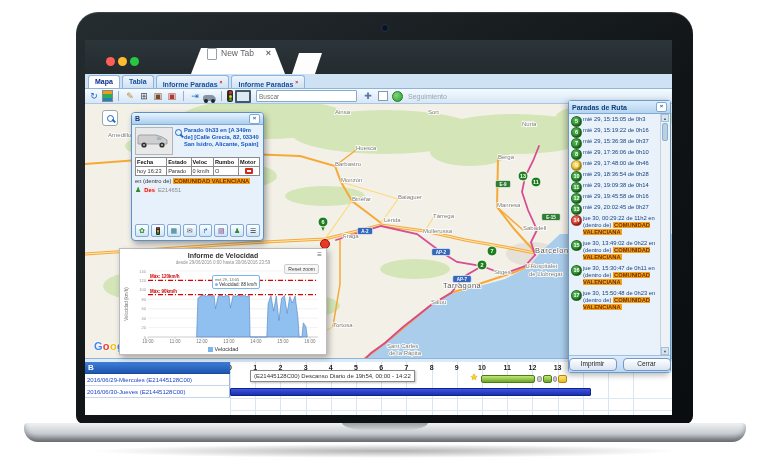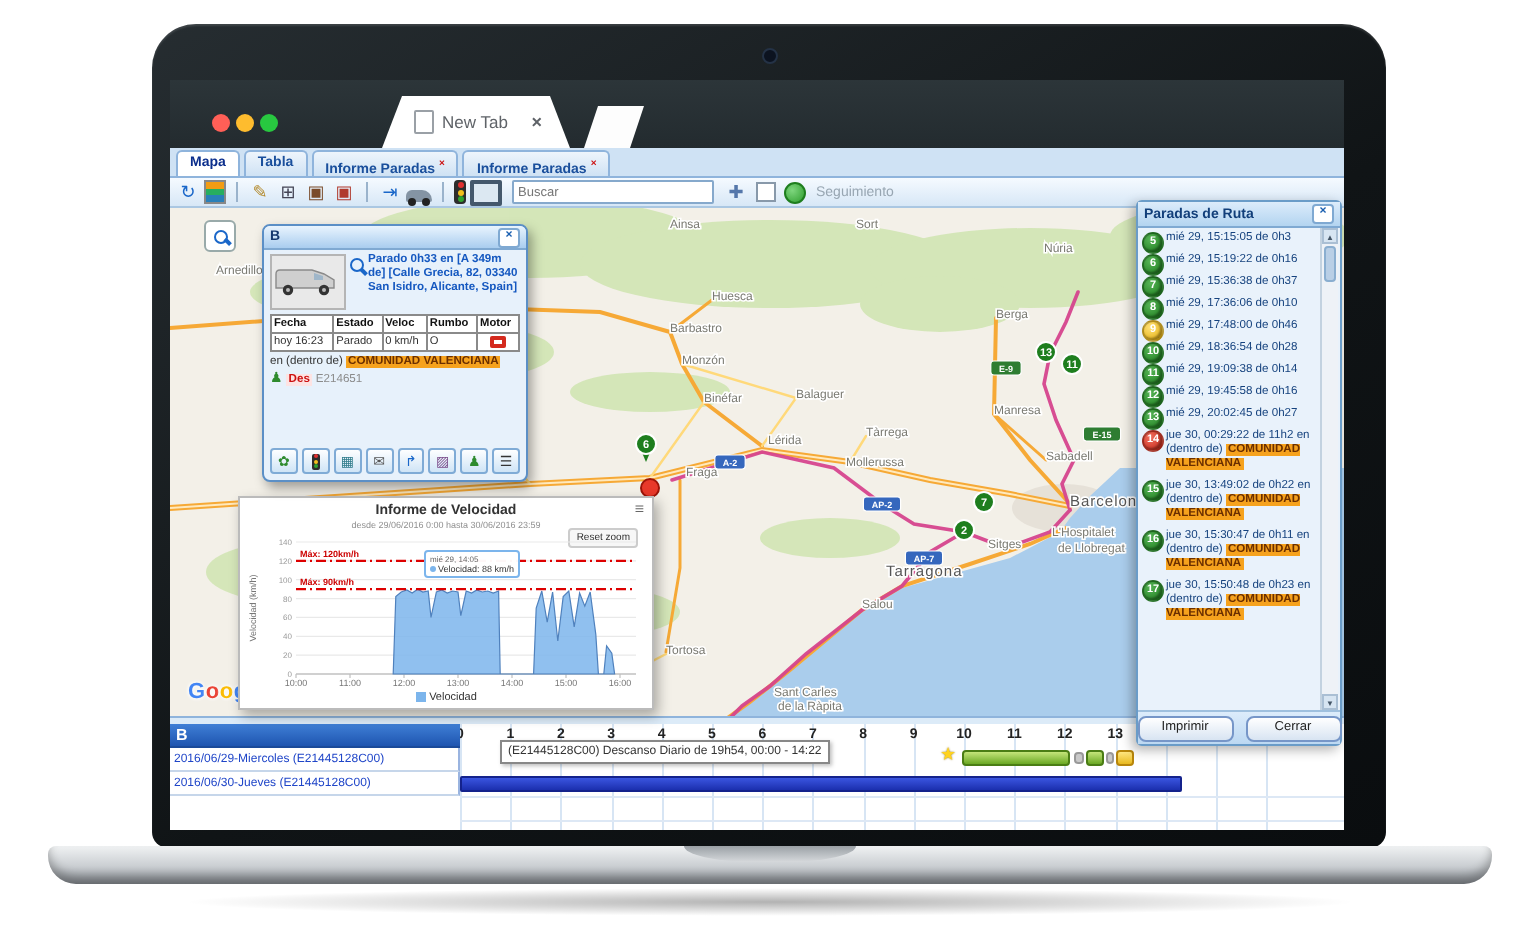--- a/index.html
+++ b/index.html
@@ -18,21 +18,21 @@
          background:linear-gradient(#9aa0a5,#d6d9dc);border-radius:0 0 40px 40px/0 0 9px 9px}
   .floor-shadow{position:absolute;left:90px;top:444px;width:590px;height:14px;border-radius:50%;
          background:radial-gradient(ellipse at center,rgba(0,0,0,.30),rgba(0,0,0,0) 70%)}
   .screen{position:absolute;left:85px;top:40px;width:587px;height:375px;background:#fff;overflow:hidden}
   
   .chrome{position:absolute;left:0;top:0;right:0;height:34px;
           background:linear-gradient(#2c3539,#232b2f);border-bottom:1px solid #161c1f}
   .light{position:absolute;top:17px;width:9px;height:9px;border-radius:50%}
   .tab{position:absolute;left:106px;top:8px;width:94px;height:26px;background:#fff;
        clip-path:polygon(10px 0,84px 0,100% 100%,0 100%);
-       display:flex;align-items:center;padding:0 14px 0 16px;box-sizing:border-box;gap:4px}
+       display:flex;align-items:flex-start;padding:0 14px 0 16px;box-sizing:border-box;gap:4px}
   .tab-doc{width:8px;height:10px;border:1px solid #9aa0a6;border-radius:1px;background:#fff;flex:0 0 auto}
   .tab-title{font-size:8.5px;color:#5f6368;flex:1;white-space:nowrap;overflow:hidden}
   .tab-x{font-size:9px;color:#5f6368;font-weight:bold}
   .tab-stub{position:absolute;left:207px;top:13px;width:30px;height:21px;background:#fdfdfd;
        clip-path:polygon(7px 0,100% 0,23px 100%,0 100%)}
   
   .appbar{position:absolute;left:0;top:34px;right:0;height:15px;background:#cfe2f4;
           border-bottom:1px solid #8fb4dc;display:flex;align-items:flex-end;padding-left:2px;box-sizing:border-box}
   .apptab{height:12px;margin:0 1px;padding:0 6px;border:1px solid #8fb4dc;border-bottom:none;
           border-radius:3px 3px 0 0;font-size:7px;font-weight:bold;color:#1a4f9c;line-height:12px;

